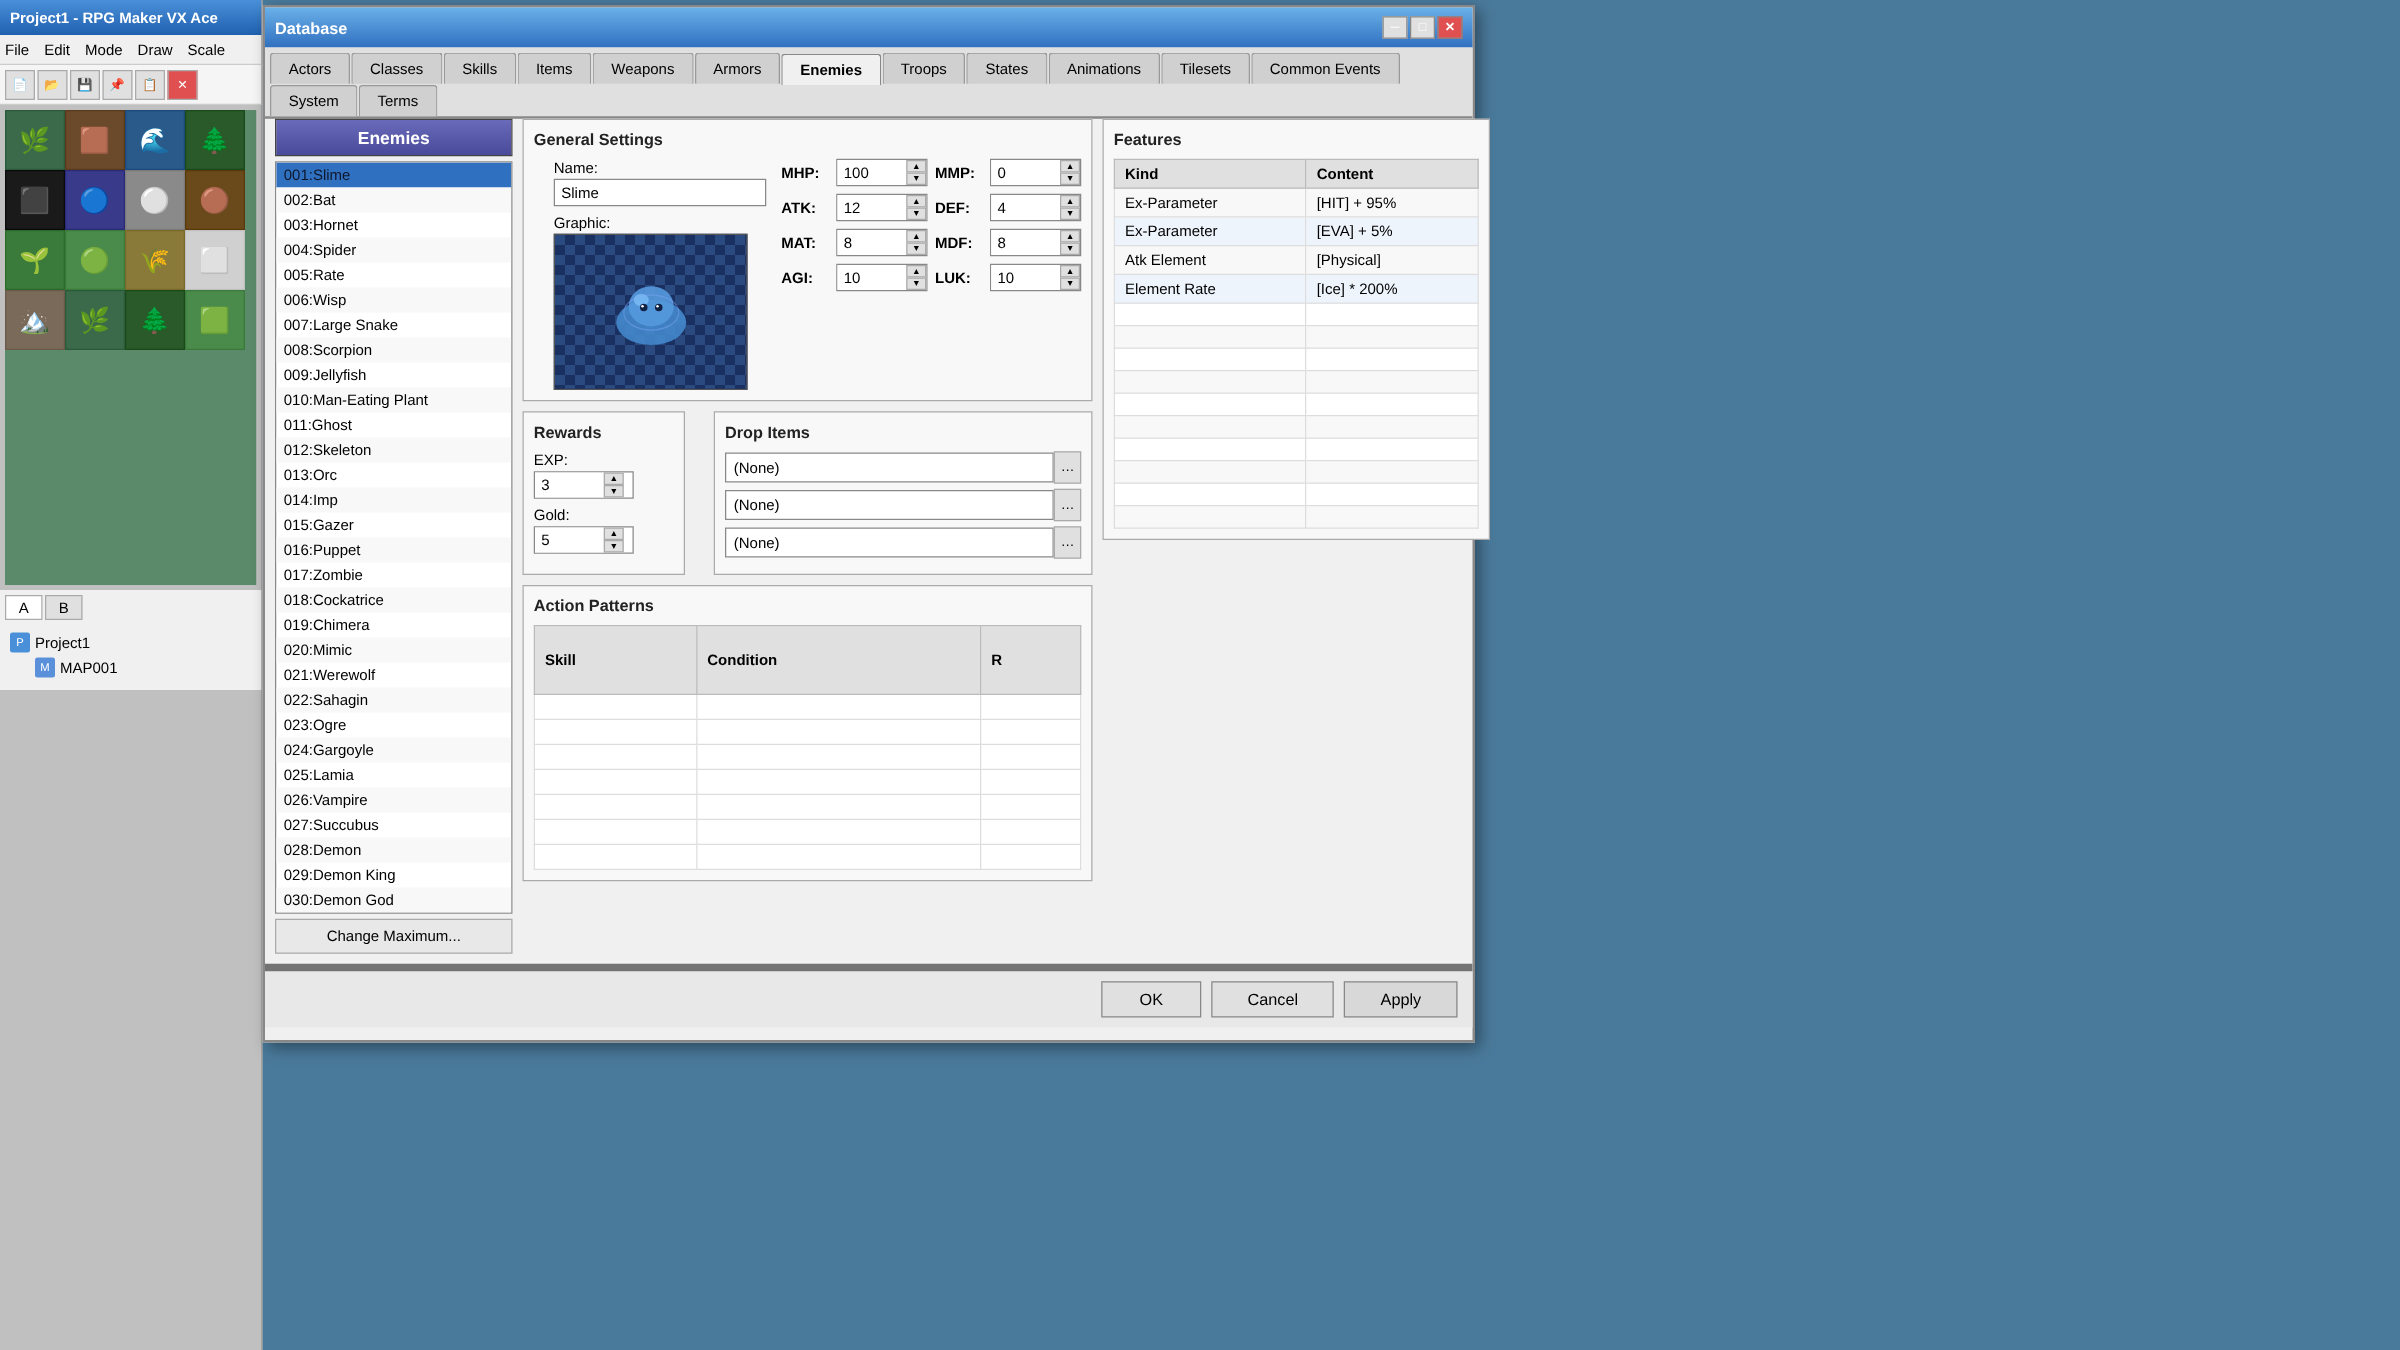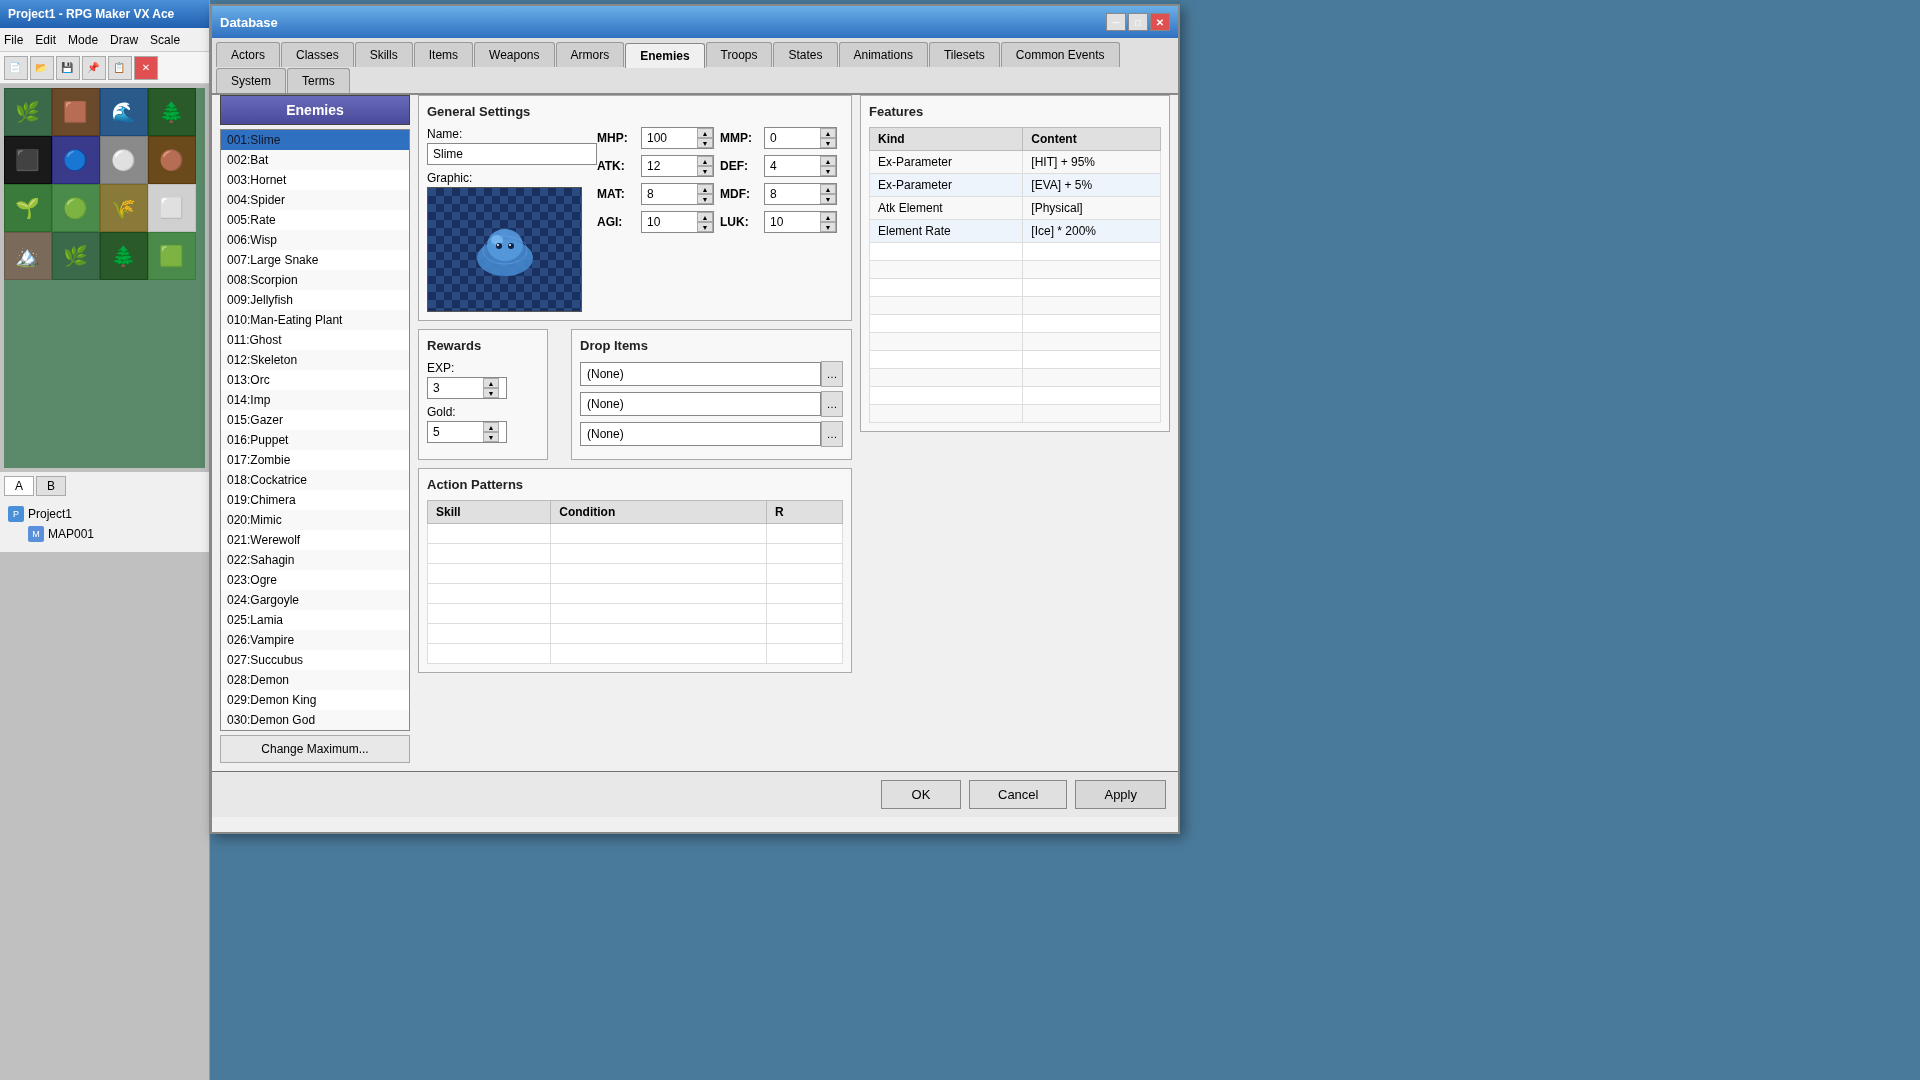--- a/index.html
+++ b/index.html
@@ -205,21 +205,23 @@
       padding: 8px;
     }
     .section-title {
       font-size: 13px;
       font-weight: bold;
       margin-bottom: 8px;
       color: #222;
     }
     .general-grid {
       display: flex;
+      gap: 12px;
       align-items: flex-start;
+      margin-left: 16px;
     }
     .name-graphic {
       display: flex;
       flex-direction: column;
       gap: 6px;
     }
     .field-label {
       font-size: 12px;
       margin-bottom: 2px;
     }
@@ -344,21 +346,21 @@
       background: #f8f8f8;
       padding: 8px;
     }
     .action-table {
       width: 100%;
       border-collapse: collapse;
     }
     .action-table th {
       background: #e0e0e0;
       border: 1px solid #bbb;
-      padding: 4px 8px;
+      padding: 20px 8px;
       text-align: left;
       font-size: 12px;
     }
     .action-table td {
       border: 1px solid #ddd;
       padding: 4px 8px;
       font-size: 12px;
       background: white;
     }
     .action-table tr.selected td { background: #b8d0f8; }
@@ -407,21 +409,21 @@
       font-size: 12px;
       padding: 4px;
     }
 
     
     .dialog-footer {
       display: flex;
       justify-content: flex-end;
       gap: 8px;
       padding: 8px 12px;
-      border-top: 1px solid #737373;
+      border-top: 6px solid #737373;
       background: #e8e8e8;
     }
     .footer-btn {
       padding: 6px 28px;
       font-size: 13px;
       border: 1px solid #888;
       background: #e0e0e0;
       cursor: pointer;
       min-width: 80px;
     }

